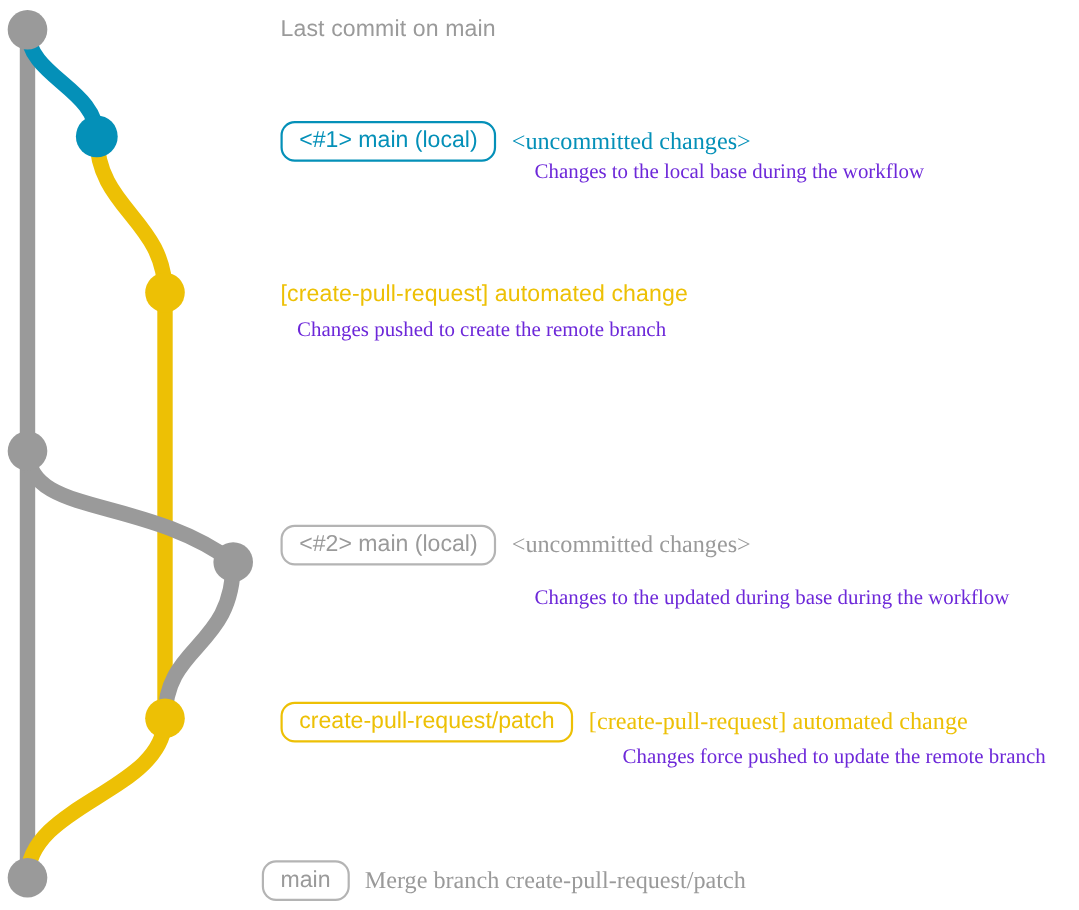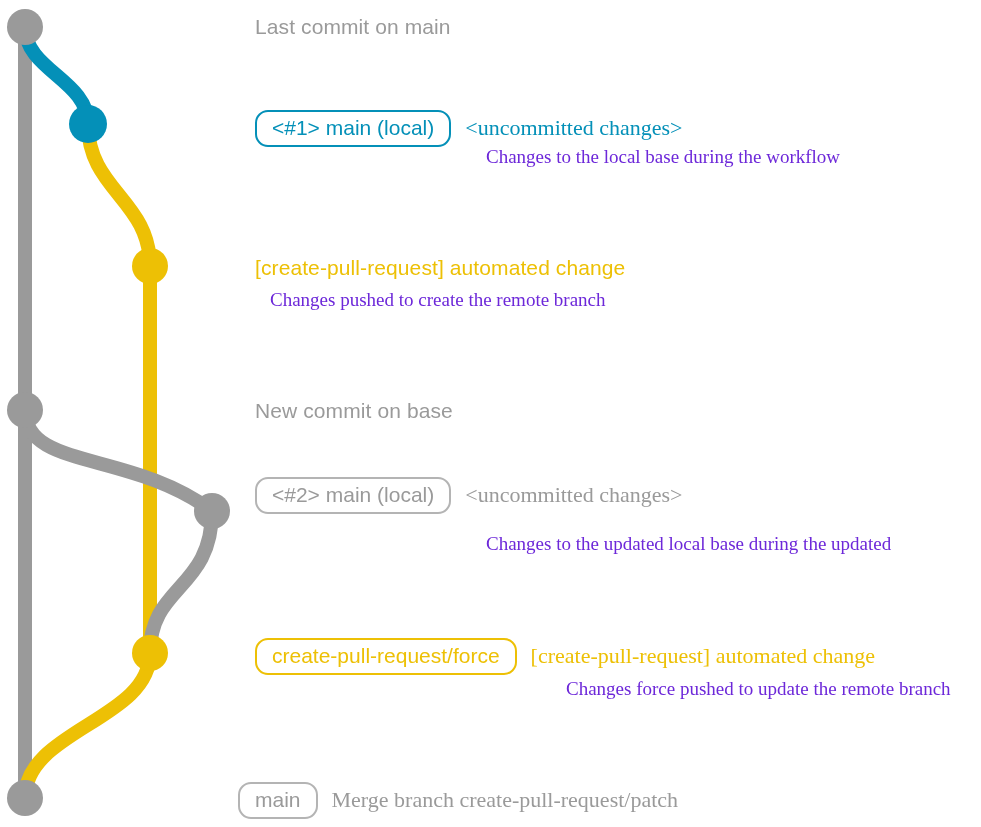--- a/index.html
+++ b/index.html
@@ -124,32 +124,29 @@
     <span class="pill blue">&lt;#1&gt; main (local)</span>
     <span class="subject blue">&lt;uncommitted changes&gt;</span>
   </div>
   <div class="note" style="left:486px; top:146px;">Changes to the local base during the workflow</div>
 
   <div class="row" style="left:255px; top:251px; height:34px;">
     <span class="heading yellow">[create-pull-request] automated change</span>
   </div>
   <div class="note" style="left:270px; top:289px;">Changes pushed to create the remote branch</div>
 
-  <div class="row" style="left:255px; top:394px; height:34px;">
-    <span class="heading gray">New commit on base</span>
-  </div>
 
   <div class="row" style="left:255px; top:475px; height:40px;">
     <span class="pill gray">&lt;#2&gt; main (local)</span>
     <span class="subject gray">&lt;uncommitted changes&gt;</span>
   </div>
-  <div class="note" style="left:486px; top:533px;">Changes to the updated local base during the updated</div>
+  <div class="note" style="left:486px; top:533px;">Changes to the updated during base during the workflow</div>
 
   <div class="row" style="left:255px; top:636px; height:40px;">
-    <span class="pill yellow">create-pull-request/force</span>
+    <span class="pill yellow">create-pull-request/patch</span>
     <span class="subject yellow">[create-pull-request] automated change</span>
   </div>
   <div class="note" style="left:566px; top:678px;">Changes force pushed to update the remote branch</div>
 
   <div class="row" style="left:238px; top:780px; height:40px;">
     <span class="pill gray">main</span>
     <span class="subject gray">Merge branch create-pull-request/patch</span>
   </div>
 
 </div>

